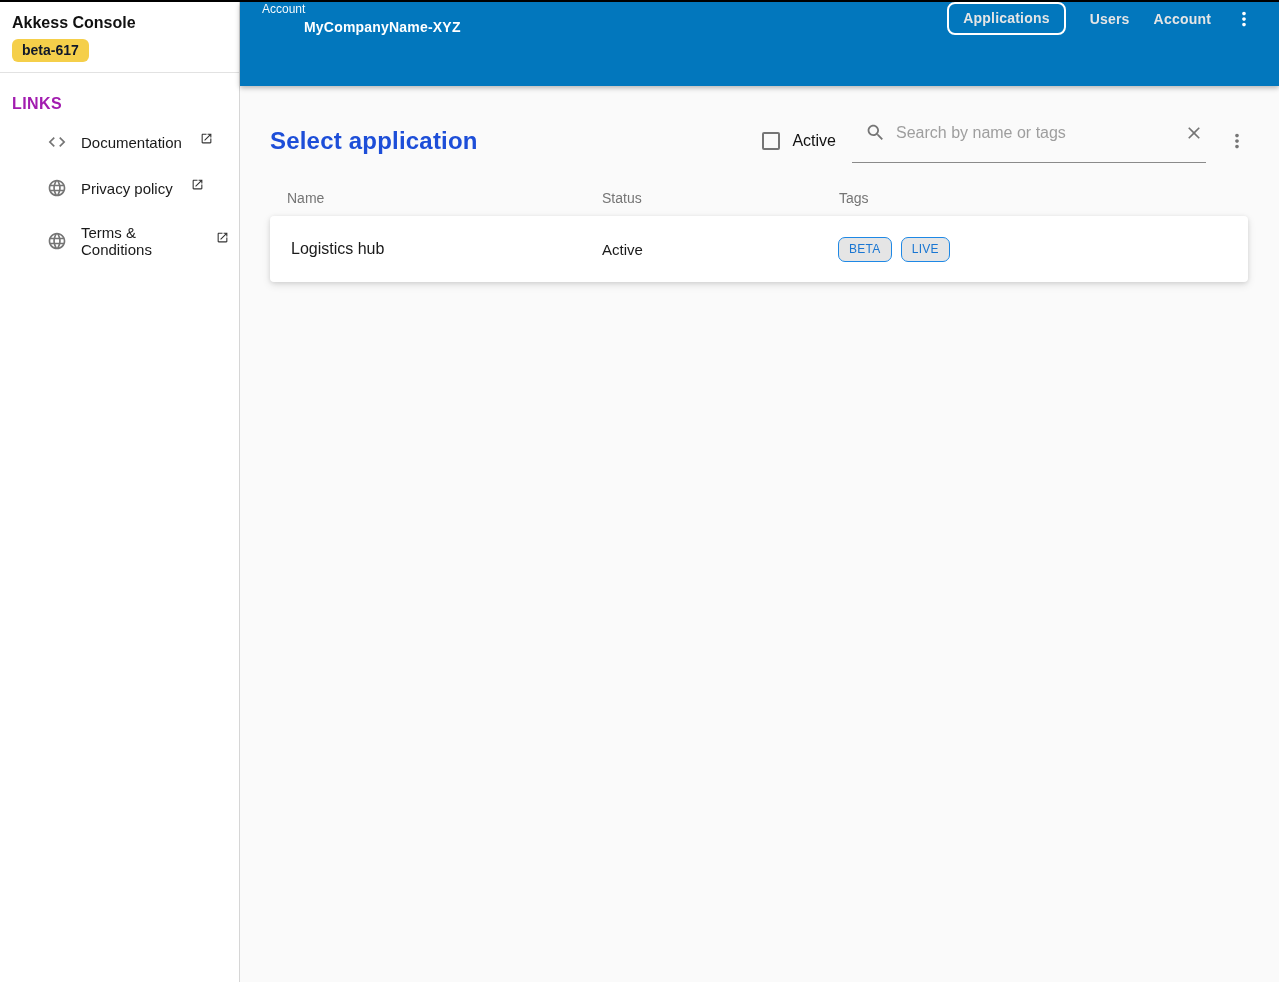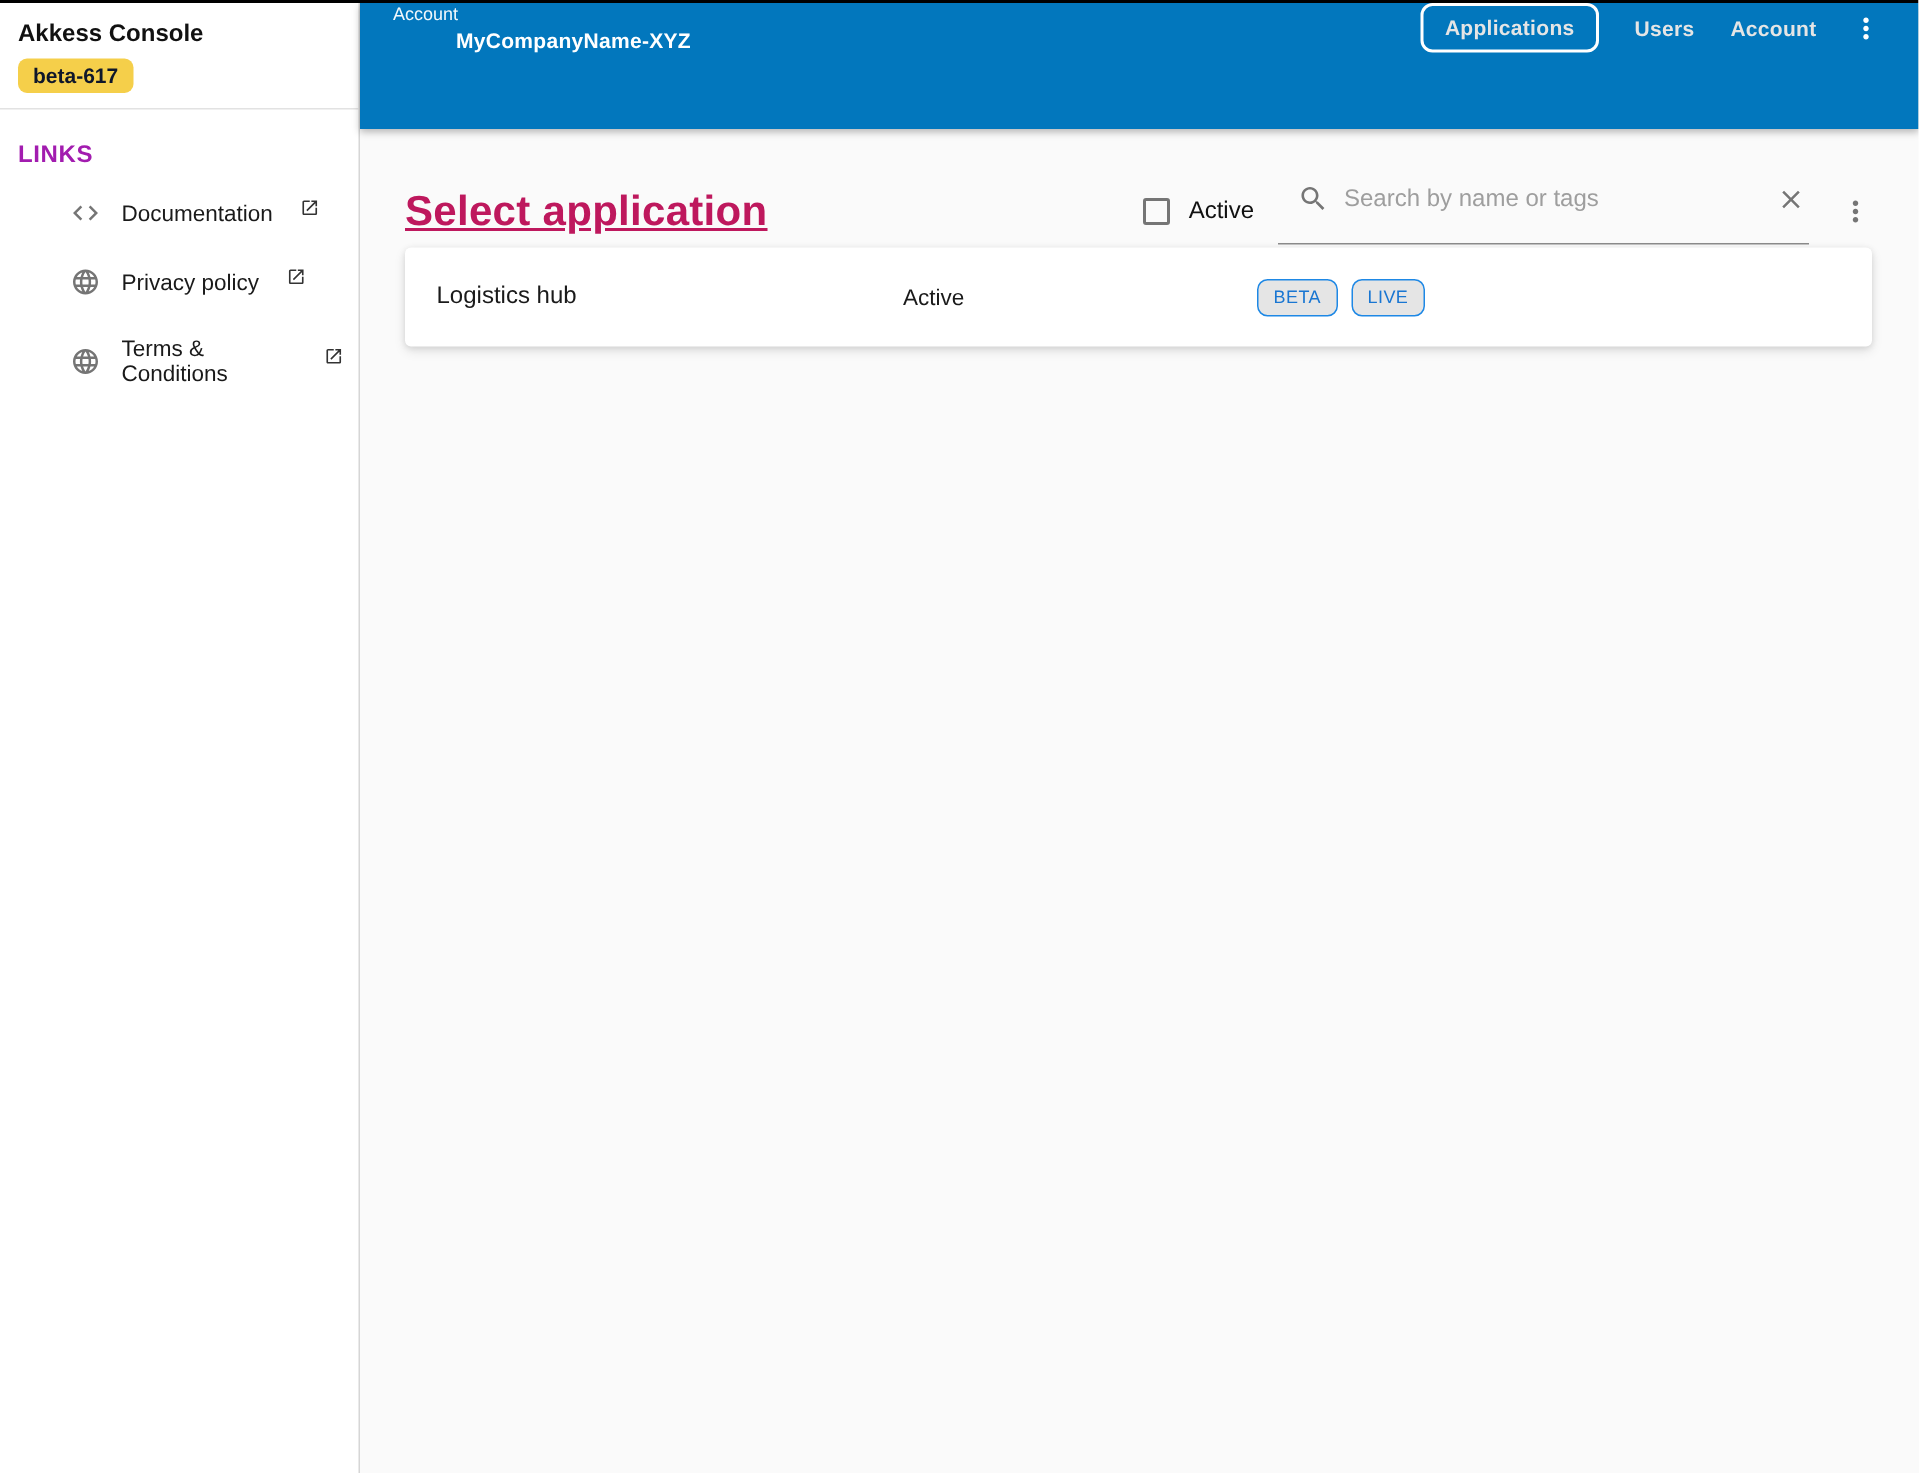--- a/index.html
+++ b/index.html
@@ -67,21 +67,21 @@
     background: transparent; border: none; cursor: pointer; padding: 0;
     display: inline-flex; align-items: center; justify-content: center;
   }
   .icon-btn svg { width: 22px; height: 22px; display: block; }
   .kebab-white { color: #fff; margin-left: 22px; }
   .kebab-white svg { fill: #fff; }
 
   
   .content { flex: 1; background: #fafafa; padding: 33px 31px 0 30px; }
   .toolbar { display: flex; align-items: center; height: 44px; }
-  .page-title { font-size: 28px; font-weight: 700; color: #be185d; letter-spacing: 0.2px; text-decoration: underline; }
+  .page-title { font-size: 24px; font-weight: 700; color: #1d4ed8; letter-spacing: 0.2px; }
   .active-filter { display: flex; align-items: center; gap: 12px; cursor: pointer; }
   .checkbox {
     width: 18px; height: 18px; border: 2px solid #757575; border-radius: 2px;
     background: #fafafa; display: inline-block;
   }
   .active-label { font-size: 16px; color: #111; }
   .search {
     width: 354px; height: 44px; margin-left: 16px;
     display: flex; align-items: center; gap: 10px;
     border-bottom: 1px solid #8a8a8a; padding: 0 2px 16px 13px;
@@ -220,20 +220,25 @@
               </svg>
           </button>
         </div>
         <button class="icon-btn kebab-gray">
           <svg viewBox="0 0 24 24">
               <path d="M12 8c1.1 0 2-.9 2-2s-.9-2-2-2-2 .9-2 2 .9 2 2 2zm0 2c-1.1 0-2 .9-2 2s.9 2 2 2 2-.9 2-2-.9-2-2-2zm0 6c-1.1 0-2 .9-2 2s.9 2 2 2 2-.9 2-2-.9-2-2-2z"></path>
             </svg>
         </button>
       </div>
 
+      <div class="thead">
+        <span class="th">Name</span>
+        <span class="th">Status</span>
+        <span class="th">Tags</span>
+      </div>
 
       <div class="row-card">
         <span class="cell-name">Logistics hub</span>
         <span class="cell-status">Active</span>
         <span class="cell-tags">
           <span class="tag-chip">BETA</span>
           <span class="tag-chip">LIVE</span>
         </span>
       </div>
     </main>

